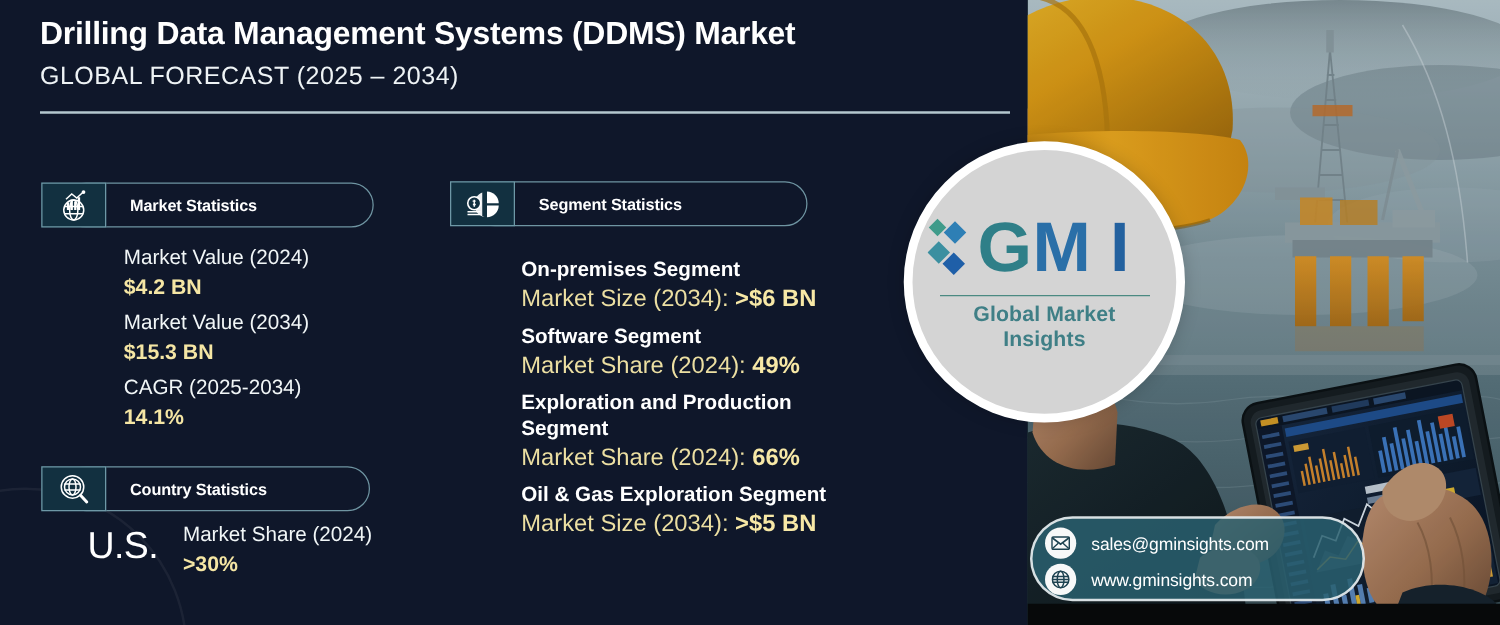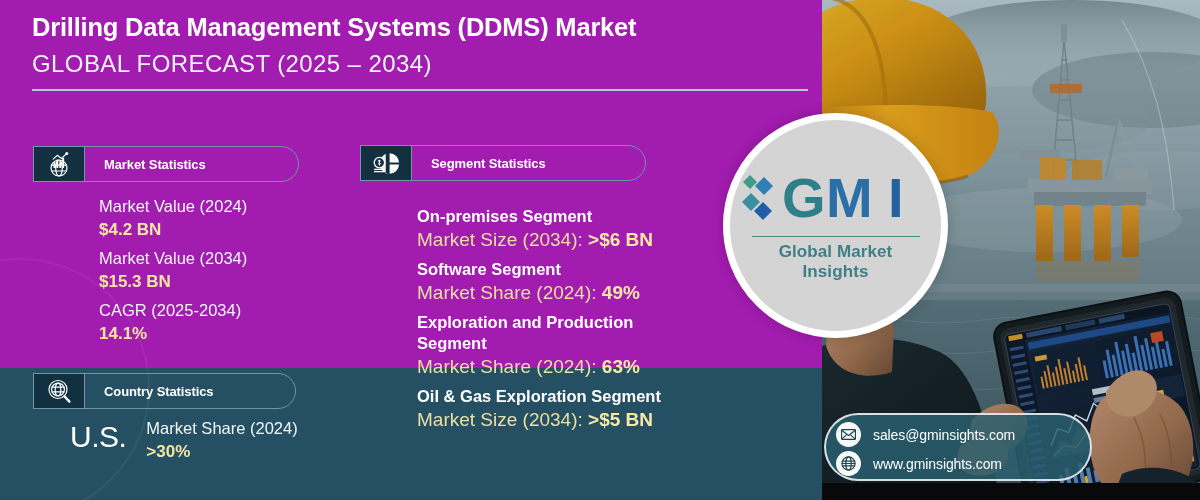--- a/index.html
+++ b/index.html
@@ -13,34 +13,34 @@
   #infographic {
     position:relative;
     width:1200px; height:500px;
     background:#255064;
     overflow:hidden;
   }
 
   
   #left-panel {
     position:absolute; left:0; top:0;
-    width:822px; height:368px;
-    background:#a21caf;
+    width:822px; height:500px;
+    background:#0f172a;
   }
 
   #page-title {
     position:absolute; left:32px; top:12px;
     width:740px;
     font-size:25.5px; font-weight:bold;
     color:#ffffff; letter-spacing:-0.2px;
     line-height:1.2;
   }
   #page-subtitle {
     position:absolute; left:32px; top:50px;
-    font-size:24px; font-weight:normal;
+    font-size:20px; font-weight:normal;
     color:#eef3f5; letter-spacing:0.4px;
   }
   #title-divider {
     position:absolute; left:32px; top:89px;
     width:776px; height:2px;
     background:#b4c7ce;
   }
 
   
   .section-head { position:absolute; height:36px; }
@@ -298,21 +298,21 @@
         <div class="seg-name">Software Segment</div>
         <div class="seg-metric">
           <span>Market Share (2024):</span>
           <b>49%</b>
         </div>
       </div>
       <div class="seg-item">
         <div class="seg-name" style="max-width:262px;">Exploration and Production Segment</div>
         <div class="seg-metric">
           <span>Market Share (2024):</span>
-          <b>63%</b>
+          <b>66%</b>
         </div>
       </div>
       <div class="seg-item">
         <div class="seg-name">Oil &amp; Gas Exploration Segment</div>
         <div class="seg-metric">
           <span>Market Size (2034):</span>
           <b>&gt;$5 BN</b>
         </div>
       </div>
     </div>

